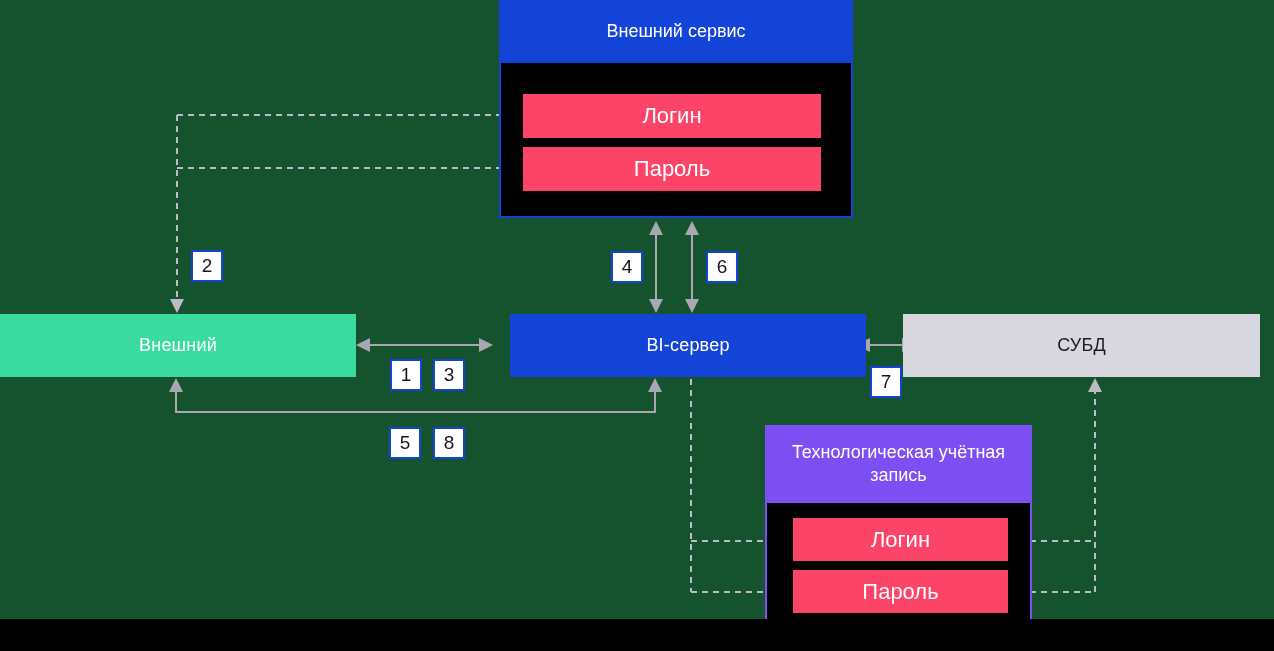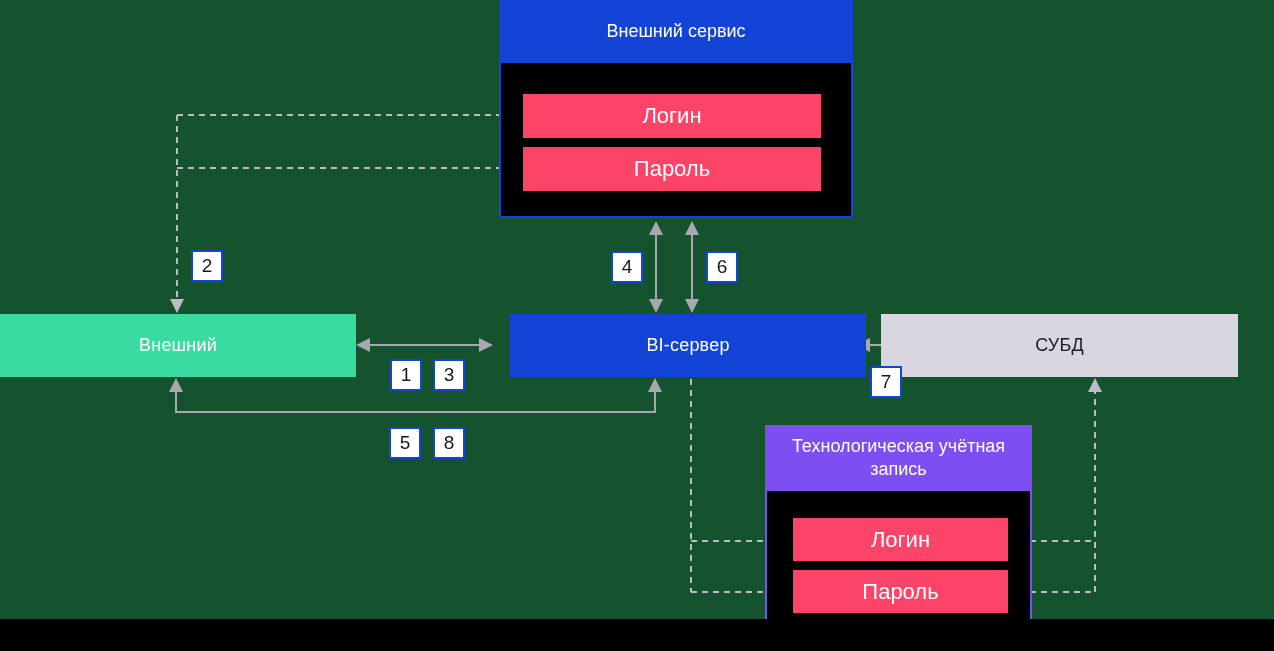--- a/index.html
+++ b/index.html
@@ -6,29 +6,29 @@
   .canvas{position:relative;width:1274px;height:619px;background:#14532d;overflow:hidden;
           font-family:"Liberation Sans", sans-serif;}
   .svg-layer{position:absolute;left:0;top:0;width:1274px;height:651px;}
   .solid{stroke:#a9a8b2;stroke-width:2;fill:none;}
   .dashed{stroke:#bdbcc6;stroke-width:2;stroke-dasharray:6 5;fill:none;}
 
   .node{position:absolute;display:flex;align-items:center;justify-content:center;
         font-size:18px;letter-spacing:.2px;}
   .node-client{left:0;top:314px;width:356px;height:63px;background:#3adba0;color:#fff;}
   .node-bi{left:498px;top:314px;width:356px;height:63px;background:#1344d7;color:#fff;margin-left:12px;}
-  .node-dbms{left:881px;top:314px;width:357px;height:63px;background:#d8d7df;color:#1c1b22;}
+  .node-dbms{left:903px;top:314px;width:357px;height:63px;background:#d8d7df;color:#1c1b22;}
 
   .panel{position:absolute;background:#000;box-sizing:border-box;}
   .panel-external{left:499px;top:0;width:354px;height:218px;border:2px solid #1344d7;}
   .panel-tech{left:765px;top:425px;width:267px;height:225px;border:2px solid #7d4ff2;}
   .hdr{position:absolute;left:-2px;top:-2px;right:-2px;display:flex;align-items:center;
        justify-content:center;color:#fff;font-size:18px;text-align:center;line-height:1.3;}
   .hdr-external{height:63px;background:#1344d7;}
-  .hdr-tech{height:66px;background:#7d4ff2;padding:0 18px;}
+  .hdr-tech{height:66px;background:#7d4ff2;padding:6px 18px;}
   .field{position:absolute;background:#fb4468;color:#fff;display:flex;align-items:center;
          justify-content:center;font-size:22px;}
   .f-ext{left:22px;width:298px;height:44px;}
   .f-ext-login{top:92px;}
   .f-ext-pass{top:145px;}
   .f-tech{left:26px;width:215px;height:43px;}
   .f-tech-login{top:91px;}
   .f-tech-pass{top:143px;}
 
   .badge{position:absolute;width:32px;height:32px;box-sizing:border-box;background:#fff;

